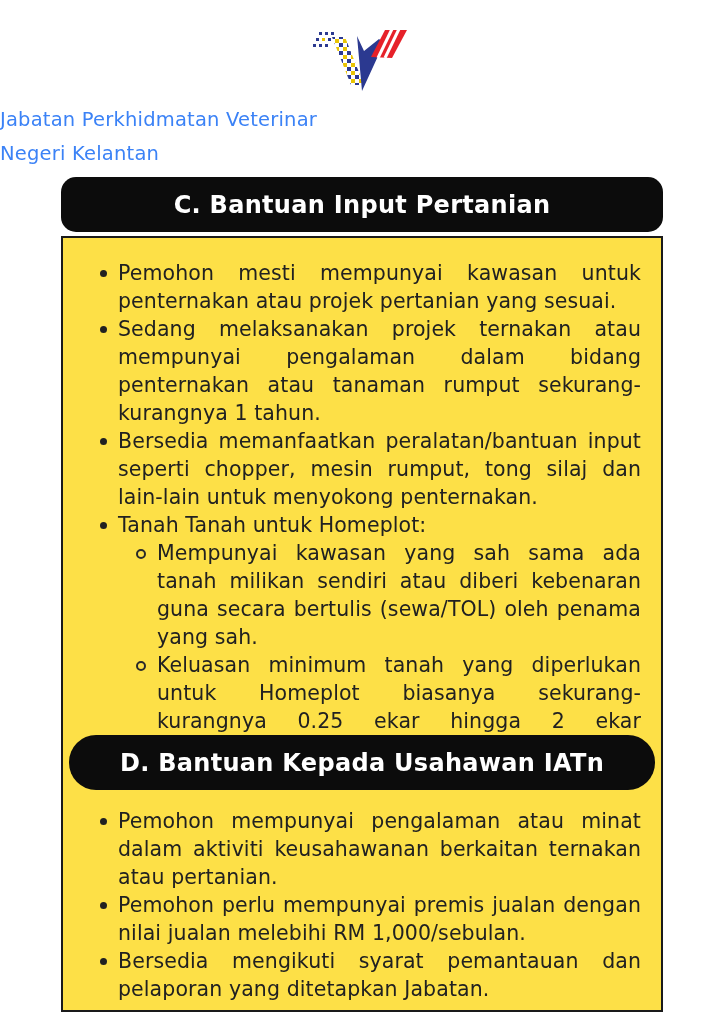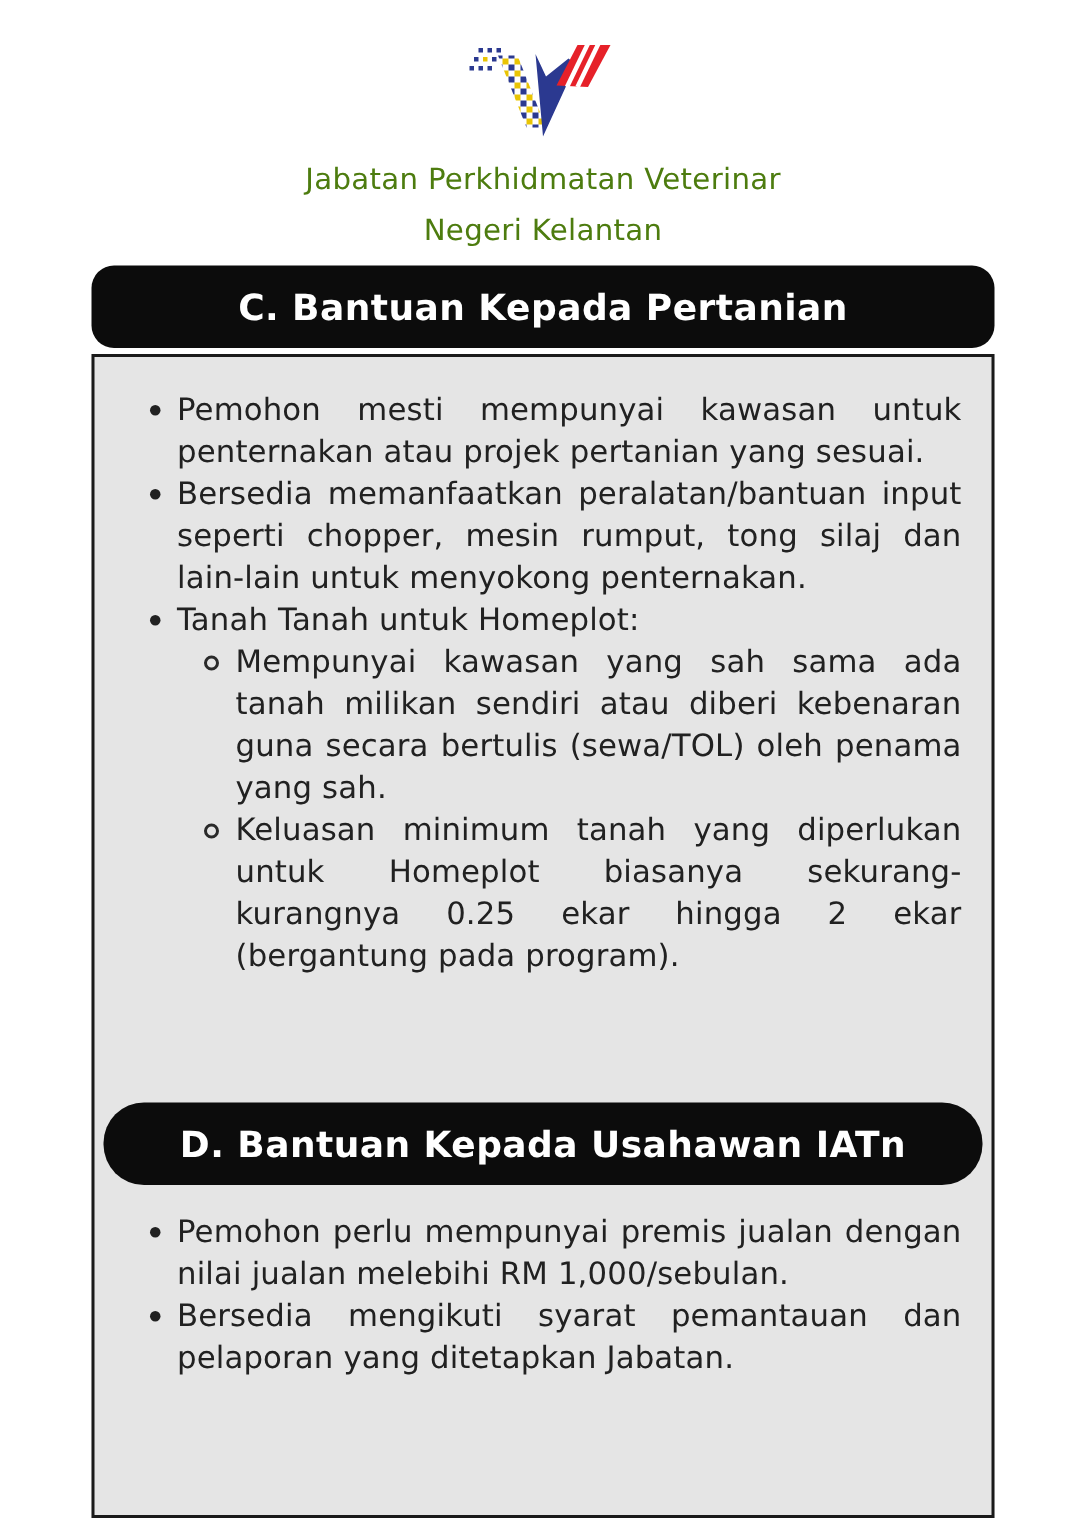--- a/index.html
+++ b/index.html
@@ -5,25 +5,24 @@
   html, body { margin: 0; padding: 0; }
   body {
     width: 724px; height: 1024px;
     background: #ffffff;
     font-family: "DejaVu Sans", "Liberation Sans", sans-serif;
     overflow: hidden;
     position: relative;
   }
   .logo-wrap { padding-top: 27px; text-align: center; line-height: 0; }
   .org-name {
-    text-align: center;
     font-size: 19.5px;
     line-height: 22px;
     font-weight: 500;
-    color: #4d7c0f;
+    color: #3b82f6;
     letter-spacing: 0.2px;
     margin-top: 6px;
   }
   .card { width: 602px; margin: 12px auto 0; }
   .bar {
     height: 55px;
     background: var(--bar-bg, #0c0c0c);
     border-radius: 15px;
     color: var(--bar-text, #ffffff);
     font-weight: bold;
@@ -31,21 +30,21 @@
     letter-spacing: 0.3px;
     display: flex; align-items: center; justify-content: center;
   }
   .content-box {
     margin-top: 4px;
     border: 2px solid var(--border-col, #1a1a1a);
     box-sizing: border-box;
     height: 776px;
     padding: 0 20px;
     overflow: hidden;
-    background: #e5e5e5;
+    background: #fde047;
   }
   .sec-c {
     box-sizing: border-box;
     height: 497px;
     padding-top: 21px;
     overflow: hidden;
   }
   .bar-inner { margin: 0 -14px; border-radius: 27px; }
   .sec-d { padding-top: 17px; }
   ul.blist { list-style: none; margin: 0; padding: 0 0 0 14px; }
@@ -108,34 +107,36 @@
         <path d="M71,31 L85,2" stroke="#ffffff" stroke-width="3" fill="none"></path>
         <path d="M78,31 L92,2" stroke="#ffffff" stroke-width="3" fill="none"></path>
       </g>
     </svg>
   </div>
 
   <div class="org-name">Jabatan Perkhidmatan Veterinar</div>
   <div class="org-name" style="margin-top:12px;">Negeri Kelantan</div>
 
   <div class="card">
-    <div class="bar">C. Bantuan Kepada Pertanian</div>
+    <div class="bar">C. Bantuan Input Pertanian</div>
     <div class="content-box">
       <div class="sec-c">
         <ul class="blist">
             <li class="l1">Pemohon mesti mempunyai kawasan untuk penternakan atau projek pertanian yang sesuai.</li>
+            <li class="l1">Sedang melaksanakan projek ternakan atau mempunyai pengalaman dalam bidang penternakan atau tanaman rumput sekurang-kurangnya 1 tahun.</li>
             <li class="l1">Bersedia memanfaatkan peralatan/bantuan input seperti chopper, mesin rumput, tong silaj dan lain-lain untuk menyokong penternakan.</li>
             <li class="l1">Tanah Tanah untuk Homeplot:</li>
             <li class="l2">Mempunyai kawasan yang sah sama ada tanah milikan sendiri atau diberi kebenaran guna secara bertulis (sewa/TOL) oleh penama yang sah.</li>
             <li class="l2">Keluasan minimum tanah yang diperlukan untuk Homeplot biasanya sekurang-kurangnya 0.25 ekar hingga 2 ekar (bergantung pada program).</li>
           </ul>
       </div>
       <div class="bar bar-inner">D. Bantuan Kepada Usahawan IATn</div>
       <div class="sec-d">
         <ul class="blist">
+            <li class="l1">Pemohon mempunyai pengalaman atau minat dalam aktiviti keusahawanan berkaitan ternakan atau pertanian.</li>
             <li class="l1">Pemohon perlu mempunyai premis jualan dengan nilai jualan melebihi RM 1,000/sebulan.</li>
             <li class="l1">Bersedia mengikuti syarat pemantauan dan pelaporan yang ditetapkan Jabatan.</li>
           </ul>
       </div>
     </div>
   </div>
 
 </div>
 
 </body></html>

